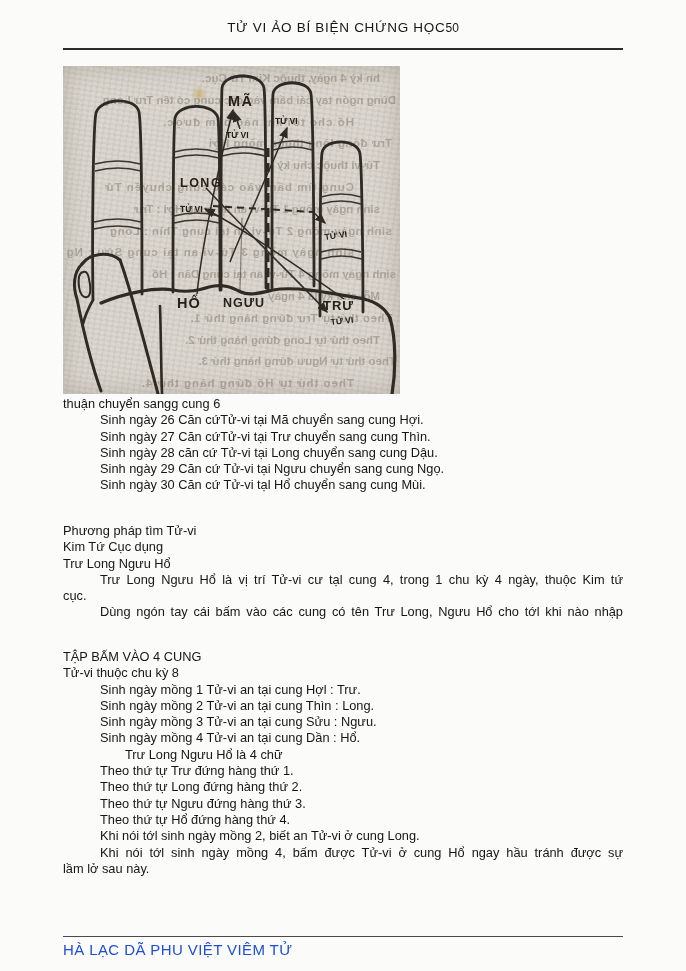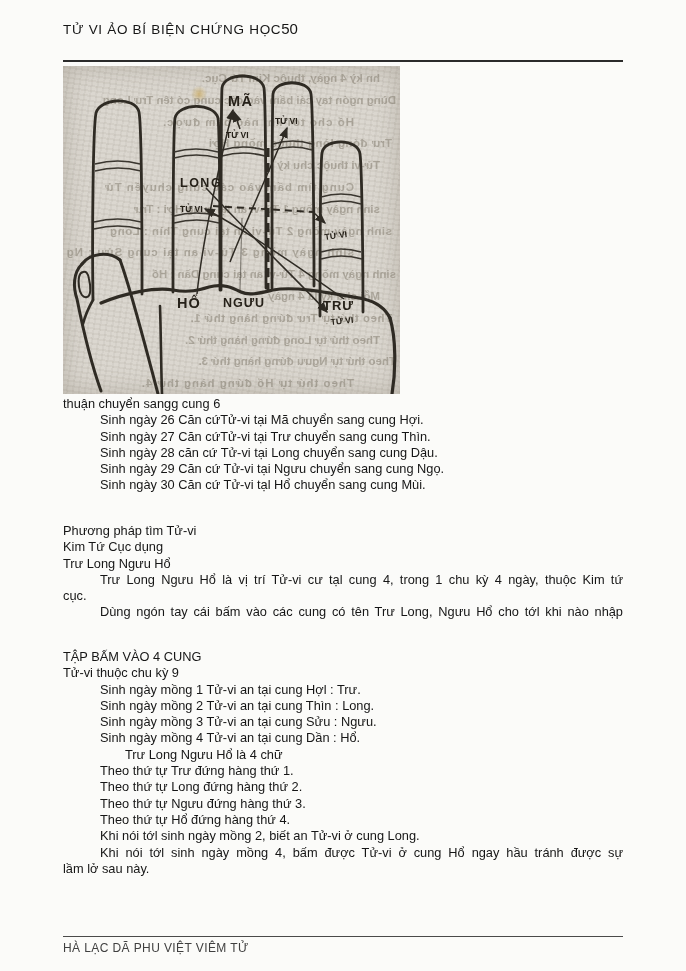--- a/index.html
+++ b/index.html
@@ -7,25 +7,25 @@
     position:relative;
     width:686px;height:971px;
     background:#fbfbf9;
     font-family:"Liberation Sans", sans-serif;
     color:#1d1d1d;
     overflow:hidden;
   }
   
   .header{
     position:absolute;left:63px;top:20px;width:560px;
-    display:flex;justify-content:flex-start;align-items:flex-end;
-    border-bottom:2px solid #2b2b2b;padding-bottom:23px;
+    display:flex;justify-content:center;align-items:flex-end;
+    border-bottom:2px solid #2b2b2b;padding-bottom:13px;
   }
   .header .title{font-size:13.5px;letter-spacing:.7px;color:#161616;}
-  .header .pagenum{font-size:15px;color:#161616;}
+  .header .pagenum{font-size:12px;color:#161616;}
   
   .scan{
     position:absolute;left:63px;top:66px;width:337px;height:328px;
     background:
       radial-gradient(circle 11px at 136px 28px, rgba(196,154,58,.55), rgba(196,154,58,0) 75%),
       repeating-linear-gradient(8deg, rgba(255,255,255,.05) 0 3px, rgba(118,108,92,.06) 3px 5px),
       repeating-linear-gradient(98deg, rgba(98,92,80,.05) 0 2px, rgba(255,255,255,.03) 2px 6px),
       #d8d4cc;
     box-shadow:inset 0 0 24px rgba(105,95,80,.30);
     overflow:hidden;
@@ -46,21 +46,21 @@
   .tblock{position:absolute;left:63px;width:560px;font-size:12.8px;color:#161616;}
   .tl{height:16.3px;line-height:16.3px;}
   .tl.jf{text-align:justify;text-align-last:justify;text-indent:37px;}
   .tl.in{padding-left:37px;}
   .tl.in2{padding-left:62px;}
   .tl.bold{font-weight:normal;}
   
   .footer{
     position:absolute;left:63px;top:936px;width:560px;
     border-top:1.5px solid #4a4a4a;padding-top:4px;
-    font-size:12px;letter-spacing:.4px;color:#404040;
+    font-size:15px;letter-spacing:.4px;color:#1d4ed8;
   }
 </style>
 </head>
 <body>
 
 <div class="page">
 
   <div class="header">
     <span class="title">TỬ VI ẢO BÍ BIỆN CHỨNG HỌC</span>
     <span class="pagenum">50</span>
@@ -175,21 +175,21 @@
   <div class="tblock" style="top:523px">
       <div class="tl bold">Phương pháp tìm Tử-vi</div>
       <div class="tl ">Kim Tứ Cục dụng</div>
       <div class="tl ">Trư Long Ngưu Hổ</div>
       <div class="tl jf">Trư Long Ngưu Hổ  là vị trí Tử-vi cư tạl cung 4, trong 1 chu kỳ 4 ngày, thuộc Kim tứ</div>
       <div class="tl ">cục.</div>
       <div class="tl jf">Dùng ngón tay cái bấm vào các cung có tên Trư Long, Ngưu Hổ cho tớl khi nào nhập</div>
     </div>
   <div class="tblock" style="top:649px">
       <div class="tl ">TẬP BẤM VÀO 4 CUNG</div>
-      <div class="tl ">Tử-vi thuộc chu kỳ 9</div>
+      <div class="tl ">Tử-vi thuộc chu kỳ 8</div>
       <div class="tl in">Sinh ngày mồng 1 Tử-vi an tại cung Hợl : Trư.</div>
       <div class="tl in">Sinh ngày mồng 2 Tử-vi an tại cung Thìn : Long.</div>
       <div class="tl in">Sinh ngày mồng 3 Tử-vi an tại cung Sửu : Ngưu.</div>
       <div class="tl in">Sinh ngày mồng 4 Tử-vi an tại cung Dần : Hổ.</div>
       <div class="tl in2">Trư Long Ngưu Hổ là 4 chữ</div>
       <div class="tl in">Theo thứ tự Trư đứng hàng thứ 1.</div>
       <div class="tl in">Theo thứ tự Long đứng hàng thứ 2.</div>
       <div class="tl in">Theo thứ tự Ngưu đứng hàng thứ 3.</div>
       <div class="tl in">Theo thứ tự Hổ đứng hàng thứ 4.</div>
       <div class="tl in">Khi nói tớl sinh ngày mồng 2, biết an Tử-vi ở cung Long.</div>

